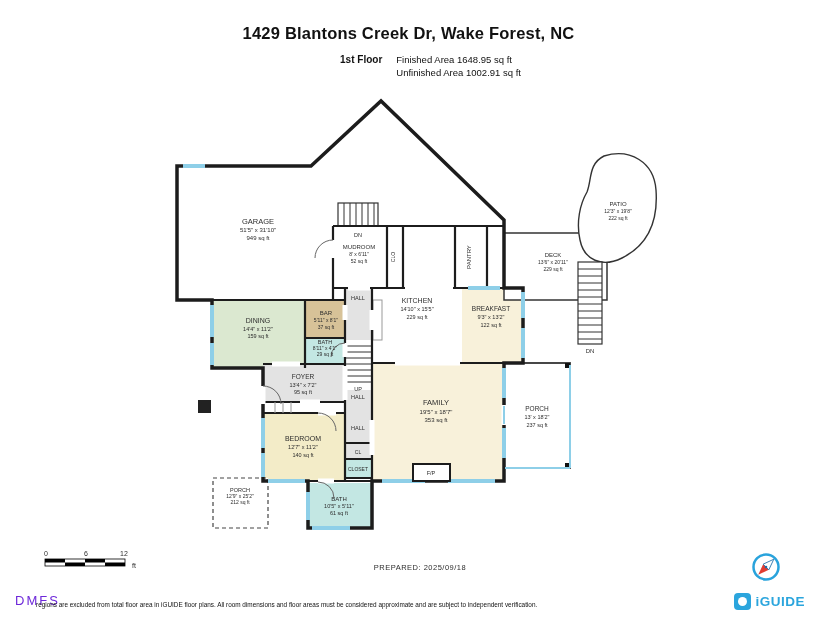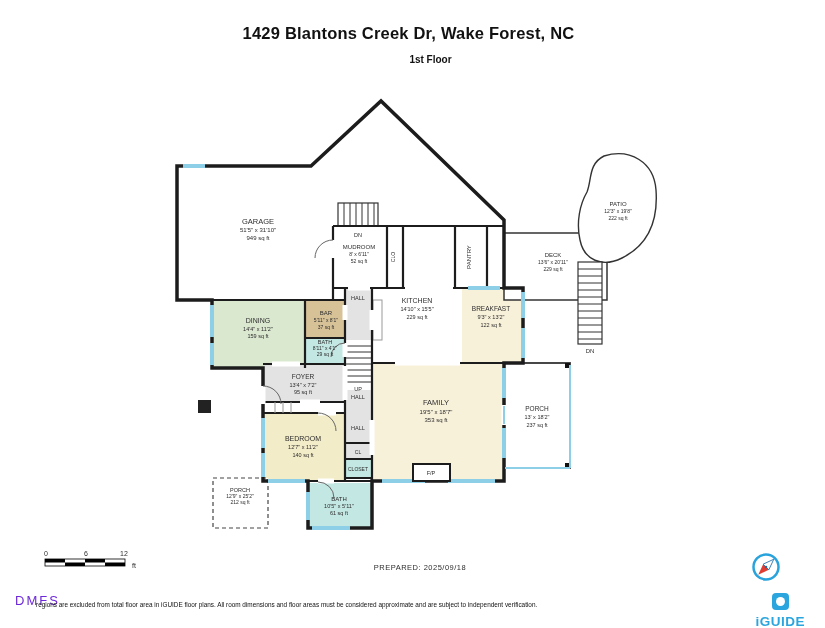--- a/index.html
+++ b/index.html
@@ -9,34 +9,38 @@
          font-size:16.5px;font-weight:bold;letter-spacing:.2px;}
   #floorinfo{position:absolute;top:53px;left:0;width:100%;display:flex;
              justify-content:center;gap:14px;transform:translateX(22px);}
   #floorinfo .fl{font-size:10px;font-weight:bold;padding-top:1px;}
   #floorinfo .areas{font-size:9.5px;line-height:13px;text-align:left;}
   svg{position:absolute;left:0;top:0;}
   svg text{fill:#2d2d2d;text-anchor:middle;}
   .vtx{text-anchor:middle;}
   #watermark{position:absolute;left:15px;top:593px;font-size:13px;letter-spacing:2px;color:#6d28d9;}
   #disclaimer{position:absolute;left:36px;top:601px;font-size:6.4px;color:#111;white-space:nowrap;}
-  #brand{position:absolute;right:12px;top:593px;display:flex;align-items:center;gap:4px;flex-direction:column;}
+  #brand{position:absolute;right:12px;top:593px;display:flex;align-items:center;gap:4px;}
   #brand .bicon{width:17px;height:17px;border-radius:4px;background:#2ba5dd;
         display:flex;align-items:center;justify-content:center;}
   #brand .bicon .c{width:9px;height:9px;border-radius:50%;background:#fff;}
   #brand .btxt{font-size:13.5px;font-weight:bold;color:#2ba5dd;letter-spacing:.5px;}
 </style>
 </head>
 <body>
 
 <div id="page">
 
   <div id="title">1429 Blantons Creek Dr, Wake Forest, NC</div>
   <div id="floorinfo">
     <div class="fl">1st Floor</div>
+    <div class="areas">
+      <div>Finished Area 1648.95 sq ft</div>
+      <div>Unfinished Area 1002.91 sq ft</div>
+    </div>
   </div>
 
   <svg width="825" height="628" viewBox="0 0 825 628">
 
     <g>
       <rect x="212" y="300" width="93" height="68" fill="#dbe8d0"></rect>
       <rect x="305" y="300" width="40" height="38" fill="#d7c298"></rect>
       <rect x="305" y="338" width="40" height="26" fill="#c3e7e3"></rect>
       <rect x="345" y="288" width="27" height="52" fill="#e3e3e3"></rect>
       <rect x="345" y="390" width="27" height="53" fill="#e3e3e3"></rect>

